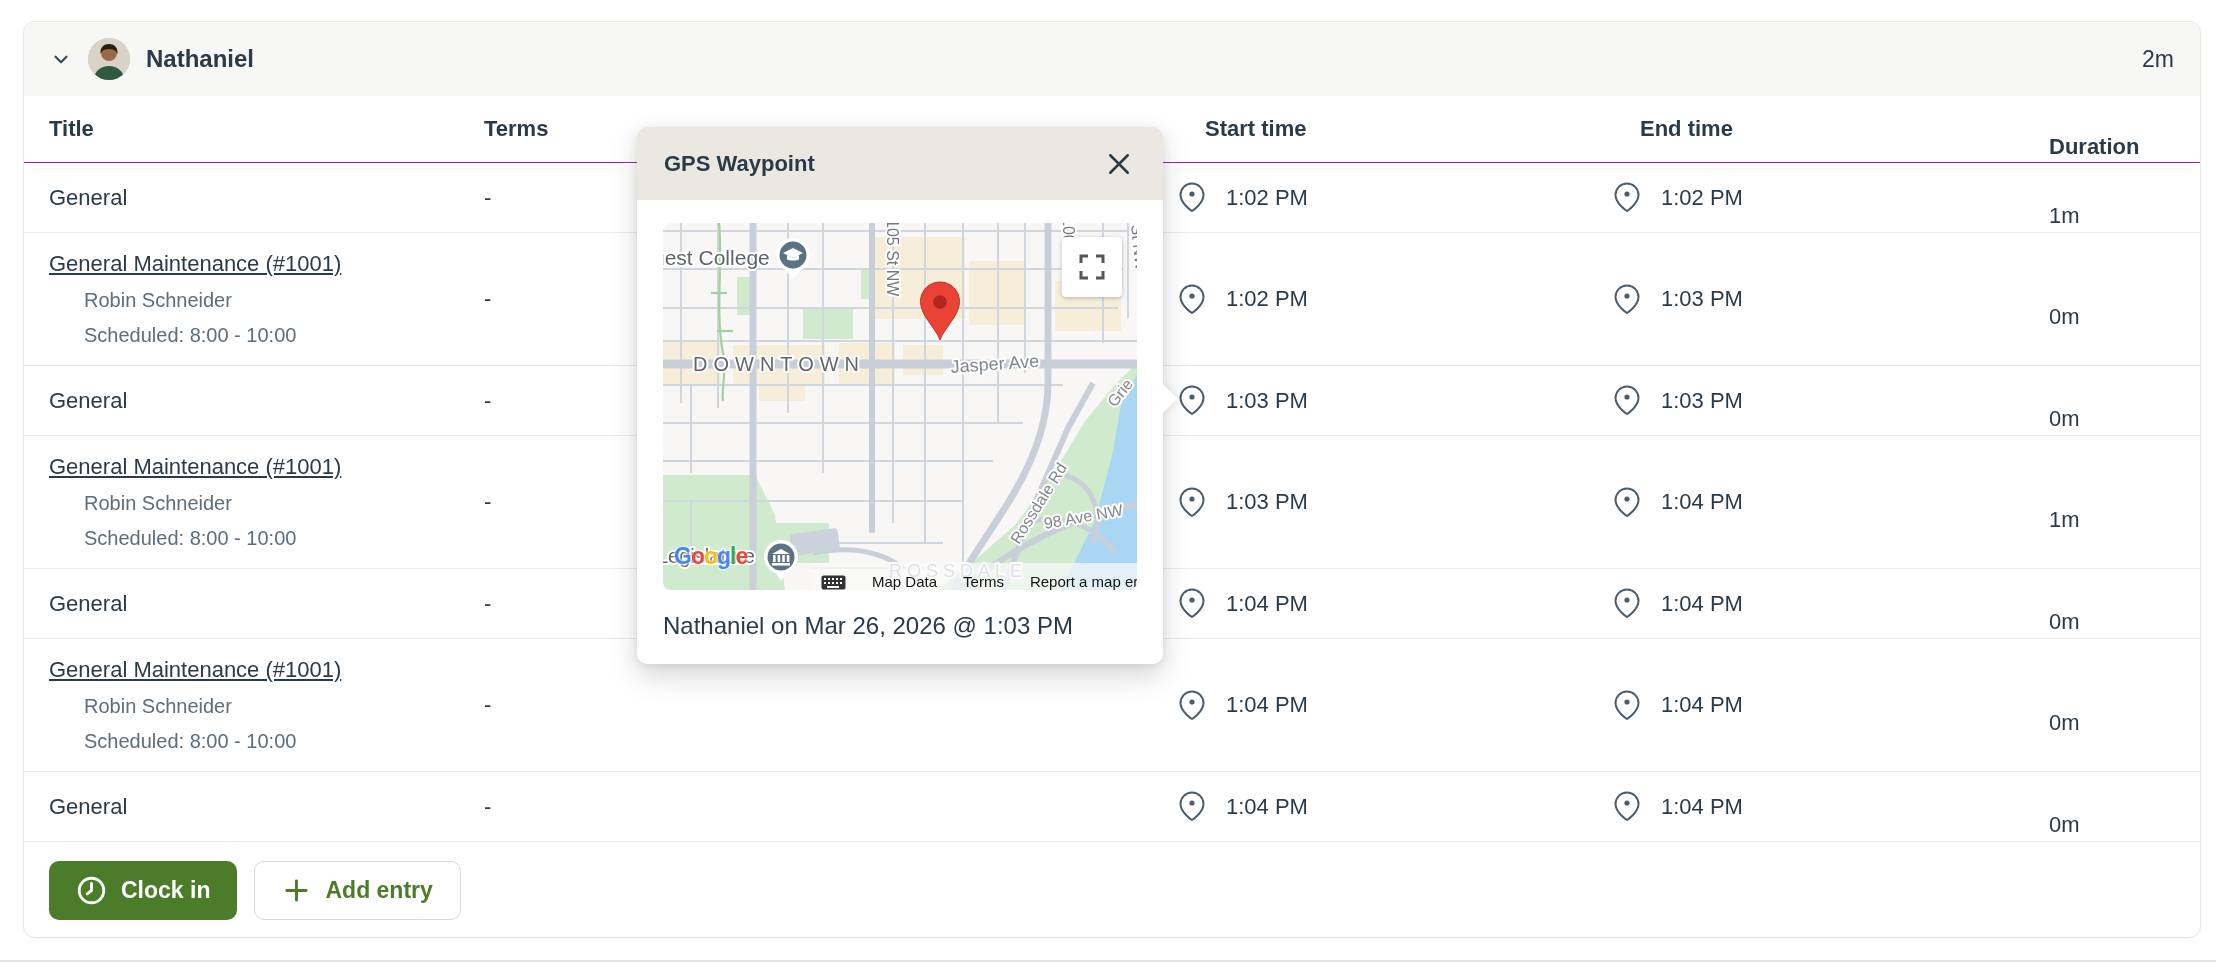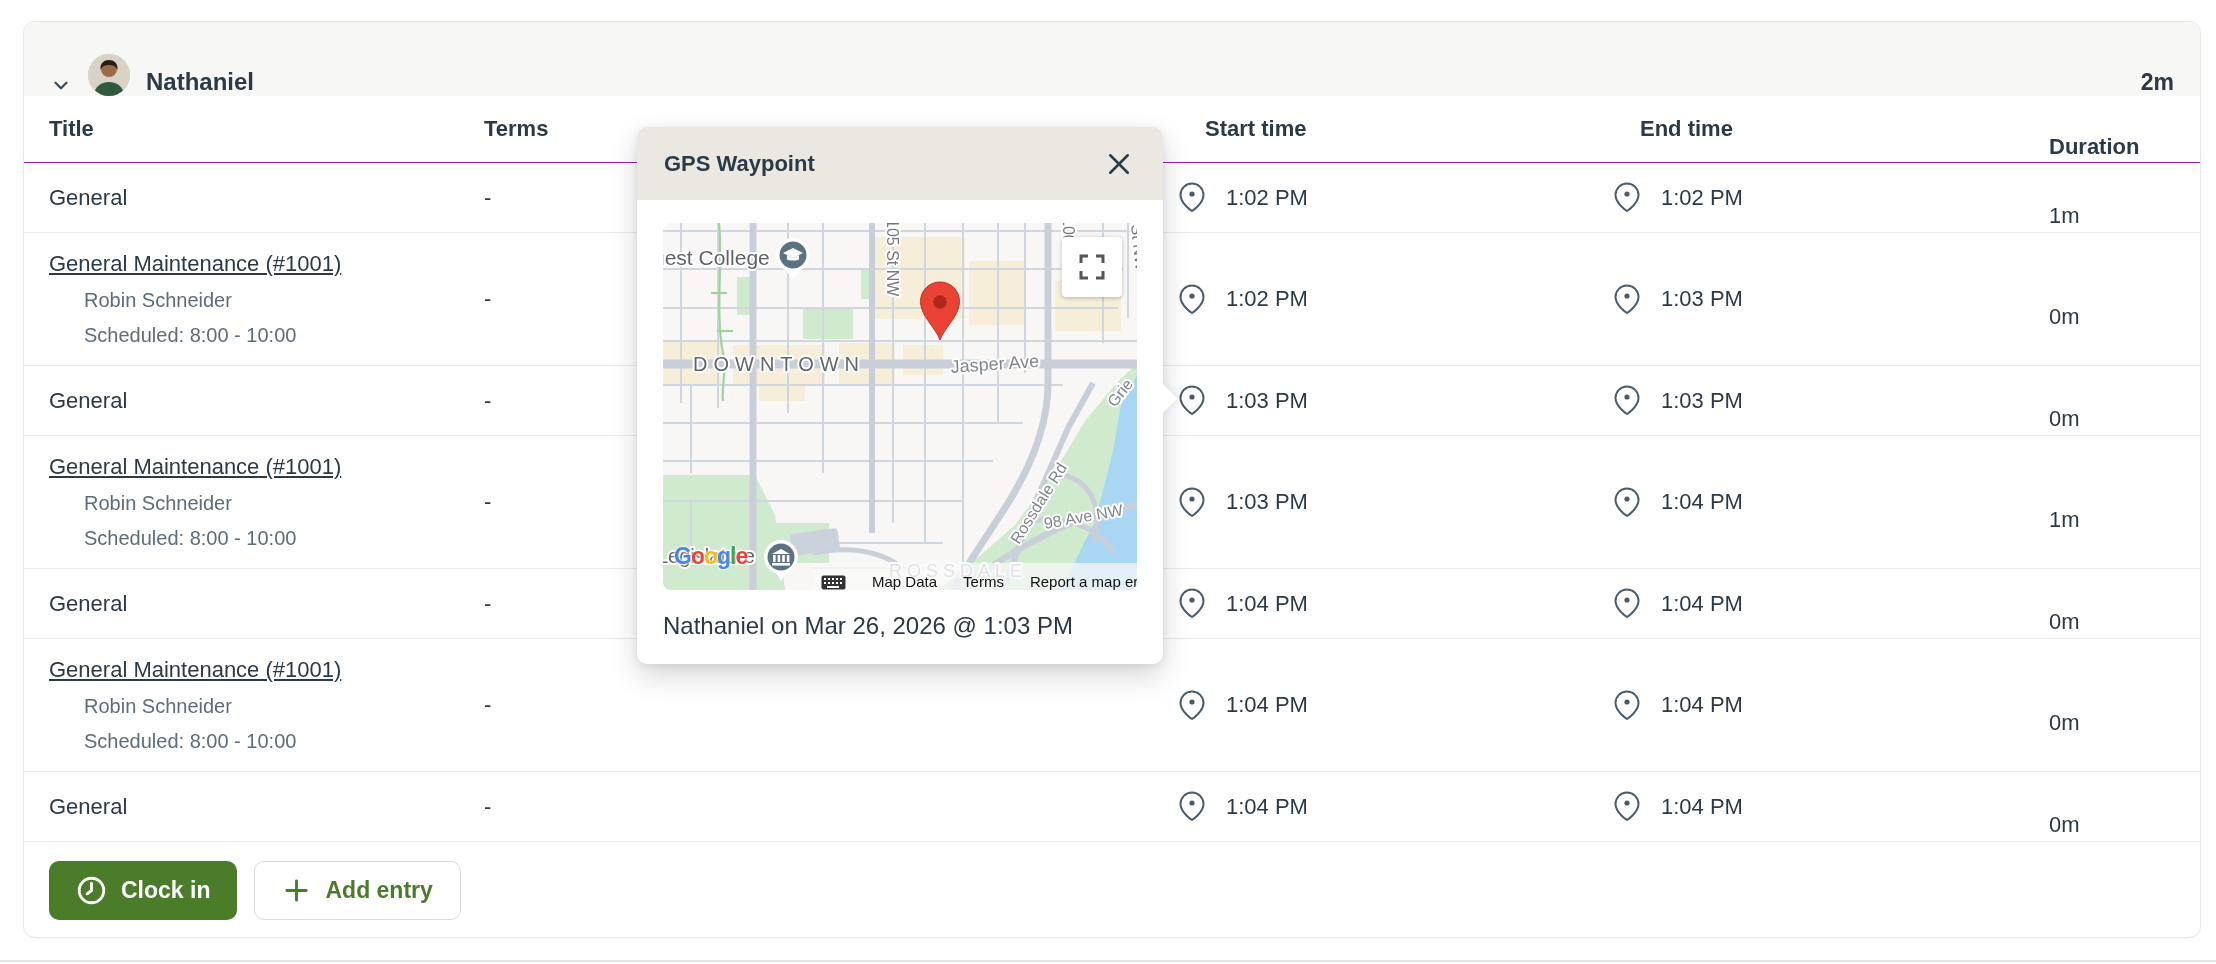--- a/index.html
+++ b/index.html
@@ -4,26 +4,26 @@
 <style>
   * { margin:0; padding:0; box-sizing:border-box; }
   html,body { width:2216px; height:964px; background:#fff; overflow:hidden;
     font-family:"Liberation Sans", sans-serif; color:#2b3a47; }
 
   
   .card { position:absolute; left:23px; top:21px; width:2178px; height:917px;
     background:#fff; border:1px solid #e6e6e4; border-radius:12px;
     box-shadow:0 1px 2px rgba(0,0,0,.04); }
   .card-header { height:74px; background:#f7f7f5; border-radius:12px 12px 0 0;
-    display:flex; align-items:flex-end; padding:0 26px; gap:16px; }
+    display:flex; align-items:center; padding:0 26px; gap:16px; }
   .chev { width:22px; height:22px; flex:0 0 auto; display:flex; align-items:center; }
   .avatar { width:42px; height:42px; border-radius:50%; overflow:hidden; background:#d9d2c6; flex:0 0 auto; }
   .uname { font-size:24px; font-weight:700; }
   .spacer { flex:1; }
-  .total { font-size:23px; font-weight:700; }
+  .total { font-size:23px; font-weight:400; }
 
   .grid { display:grid; grid-template-columns:435px 695px 435px 435px 1fr;
     padding:0 25px; align-items:center; }
   .col-head { height:67px; border-bottom:1px solid #a21caf; font-size:22px; font-weight:700; }
   .col-head .c-start, .col-head .c-end { padding-left:26px; }
   .c-dur { text-align:left;margin-top:36px; }
 
   .trow { border-bottom:1px solid #e9eaeb; font-size:22px; }
   .h70 { height:70px; } .h133 { height:133px; }
   .title-link { text-decoration:underline; cursor:pointer; }

